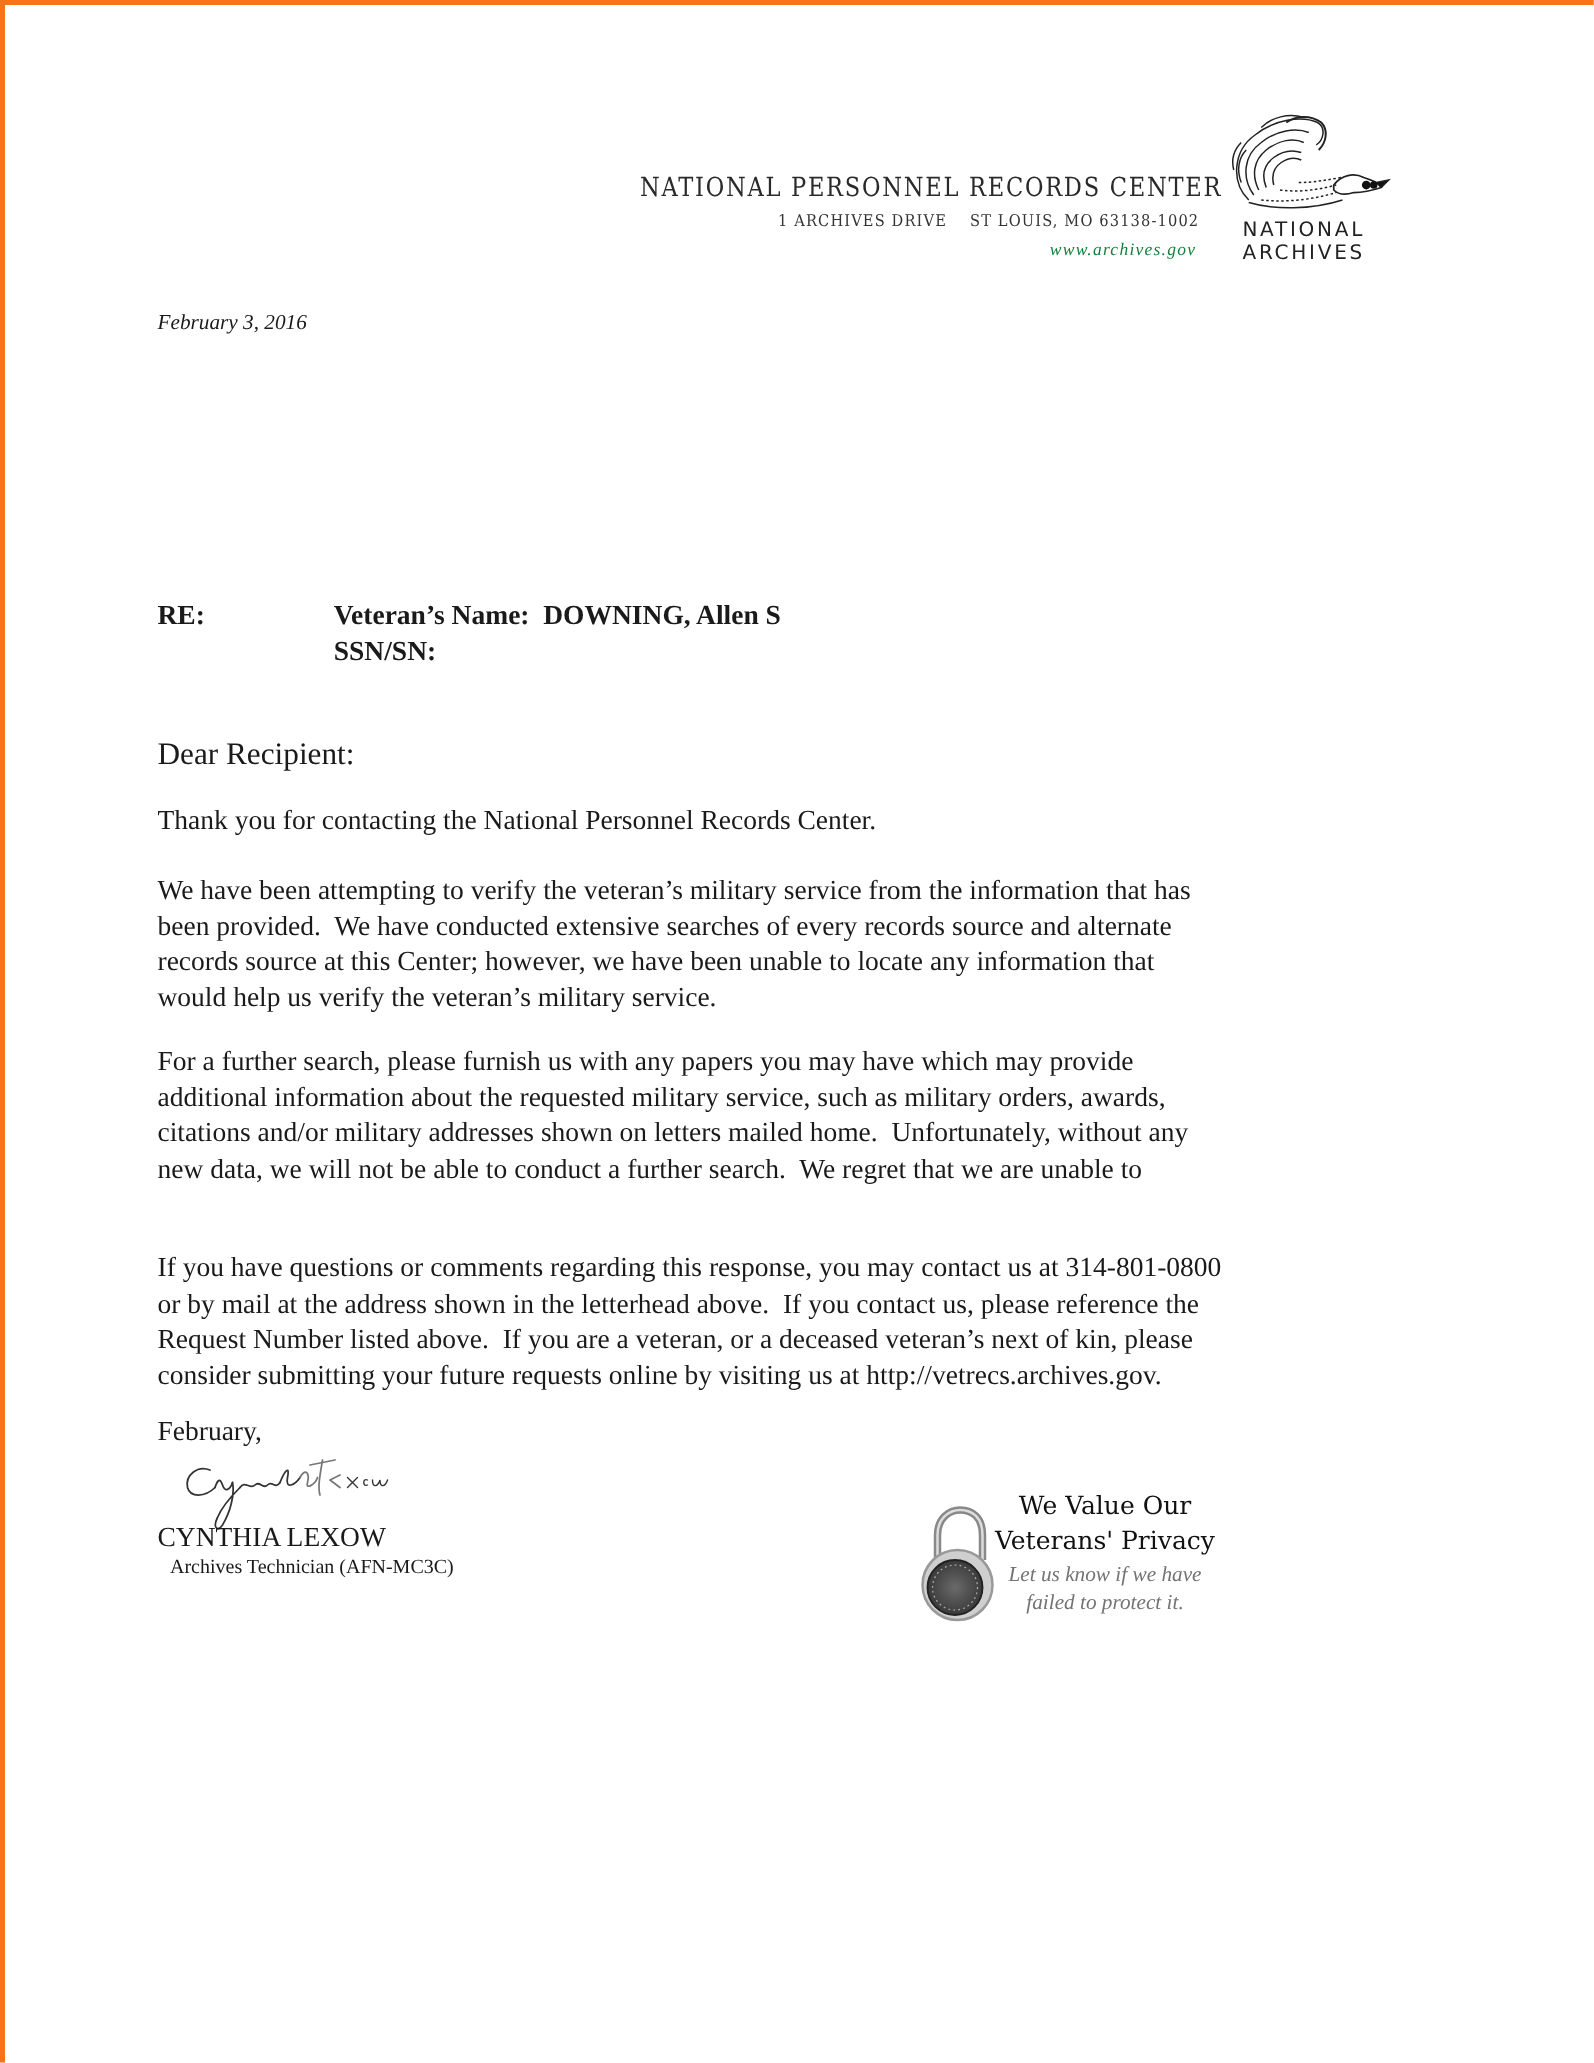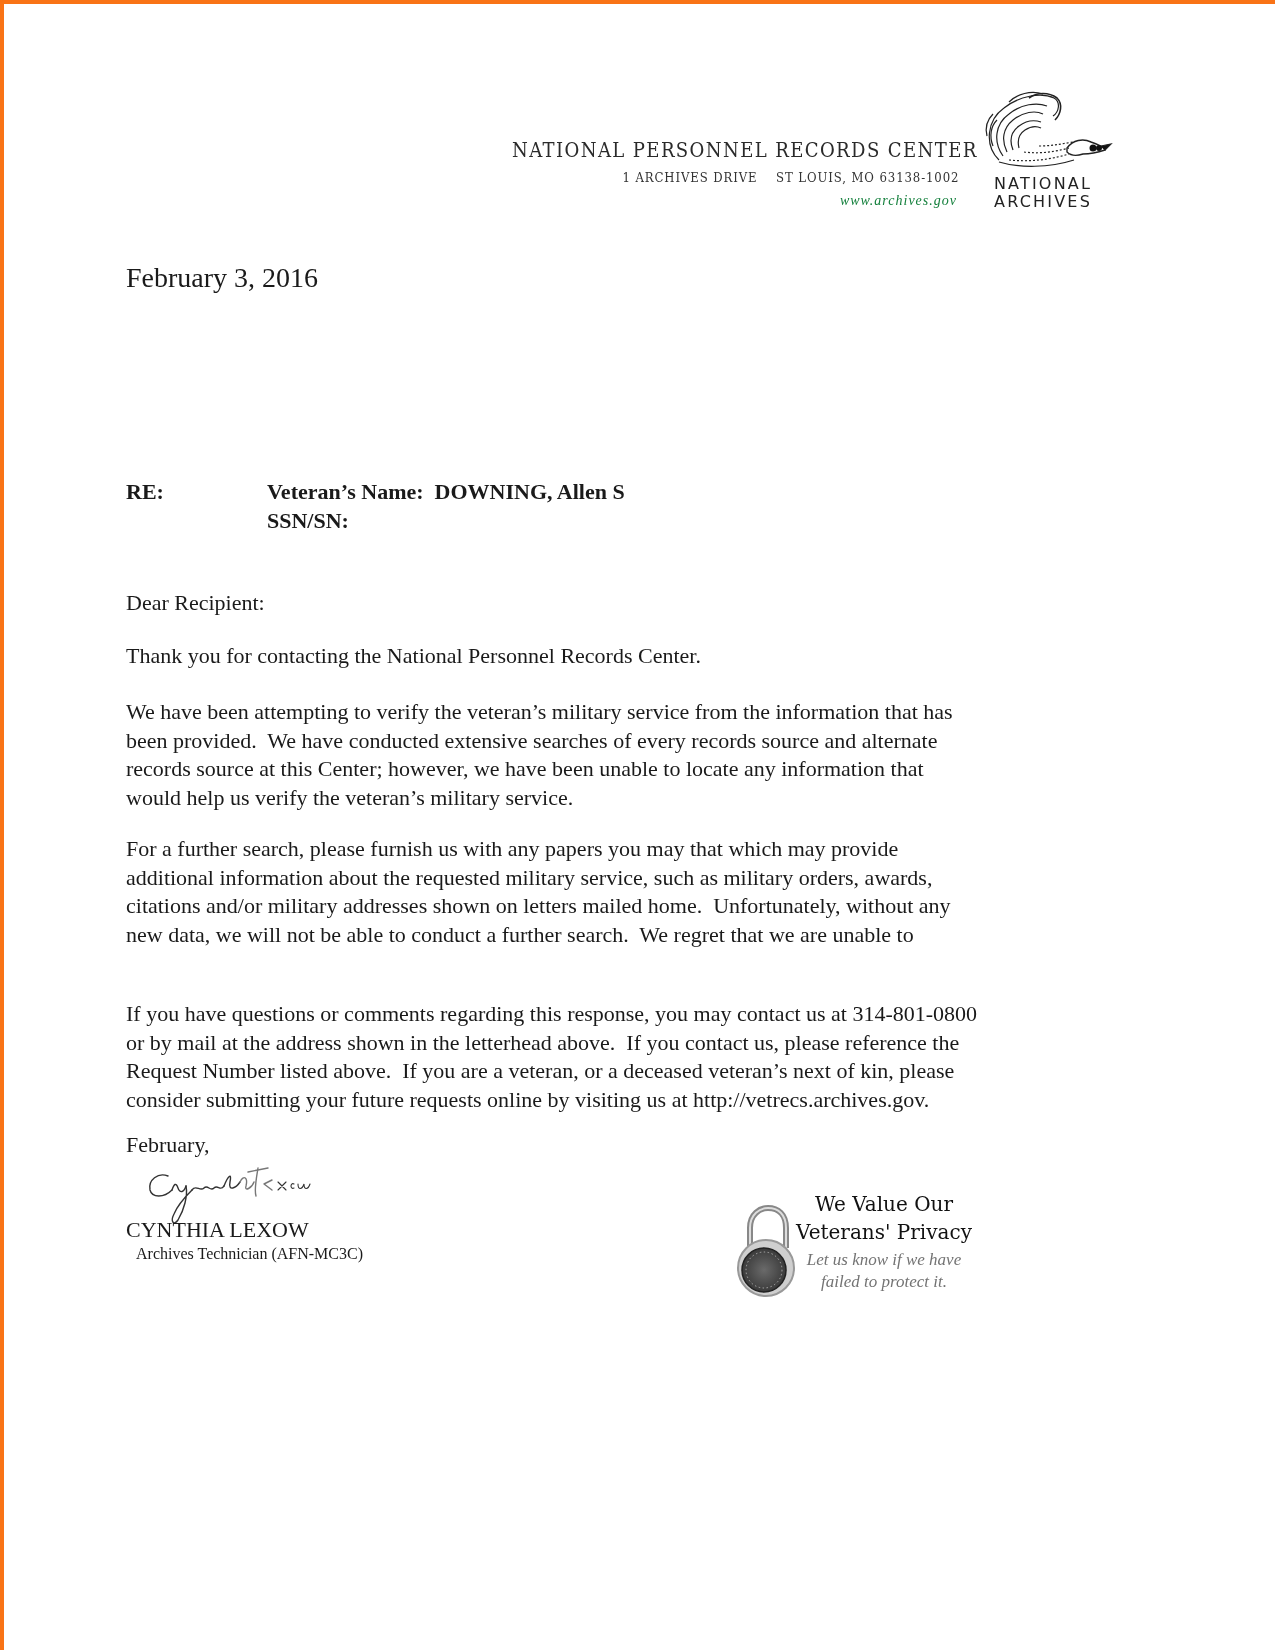--- a/index.html
+++ b/index.html
@@ -25,25 +25,25 @@
     right: 320px; top: 189px; font-size: 14px; font-style: italic; letter-spacing: 1px; color: #15803d;
     font-family: "Liberation Serif", serif;
   }
   .logo { left: 975px; top: 86px; width: 135px; height: 84px; }
   .logo-text {
     left: 983px; top: 171px; width: 112px; text-align: center;
     font-family: "DejaVu Sans", sans-serif; font-size: 16px; letter-spacing: 2.2px; line-height: 18px; color: #222;
   }
 
   
-  .date { left: 122px; top: 258px; font-size: 28px; }
+  .date { left: 122px; top: 244px; font-size: 17px; font-style: italic; }
   .re { left: 122px; top: 475px; font-size: 22px; font-weight: bold; }
   .re-name { left: 263px; top: 475px; font-size: 22px; font-weight: bold; }
   .re-ssn { left: 263px; top: 504px; font-size: 22px; font-weight: bold; }
-  .greet { left: 122px; top: 586px; font-size: 22px; text-align: center; }
+  .greet { left: 122px; top: 586px; font-size: 25px; text-align: center; }
   .thanks { left: 122px; top: 639px; font-size: 22px; }
   .para { left: 122px; width: 960px; font-size: 22px; line-height: 28.5px; white-space: normal; }
   .para span { display: block; white-space: nowrap; }
   .p1 { top: 694px; }
   .p2 { top: 831px; }
   .p3 { top: 996px; }
   .closing { left: 122px; top: 1128px; font-size: 22px; }
   .signature { left: 140px; top: 1158px; width: 190px; height: 70px; }
   .signer { left: 122px; top: 1213px; font-size: 22px; }
   .signer-title { left: 132px; top: 1241px; font-size: 16px; }
@@ -104,21 +104,21 @@
   <div class="abs thanks">Thank you for contacting the National Personnel Records Center.</div>
 
   <div class="abs para p1">
     <span>We have been attempting to verify the veteran’s military service from the information that has</span>
     <span style="white-space:pre;">been provided.  We have conducted extensive searches of every records source and alternate</span>
     <span>records source at this Center; however, we have been unable to locate any information that</span>
     <span>would help us verify the veteran’s military service.</span>
   </div>
 
   <div class="abs para p2">
-    <span>For a further search, please furnish us with any papers you may that which may provide</span>
+    <span>For a further search, please furnish us with any papers you may have which may provide</span>
     <span>additional information about the requested military service, such as military orders, awards,</span>
     <span style="white-space:pre;">citations and/or military addresses shown on letters mailed home.  Unfortunately, without any</span>
     <span style="white-space:pre;">new data, we will not be able to conduct a further search.  We regret that we are unable to</span>
   </div>
 
   <div class="abs para p3">
     <span>If you have questions or comments regarding this response, you may contact us at 314-801-0800</span>
     <span style="white-space:pre;">or by mail at the address shown in the letterhead above.  If you contact us, please reference the</span>
     <span style="white-space:pre;">Request Number listed above.  If you are a veteran, or a deceased veteran’s next of kin, please</span>
     <span>consider submitting your future requests online by visiting us at http://vetrecs.archives.gov.</span>

